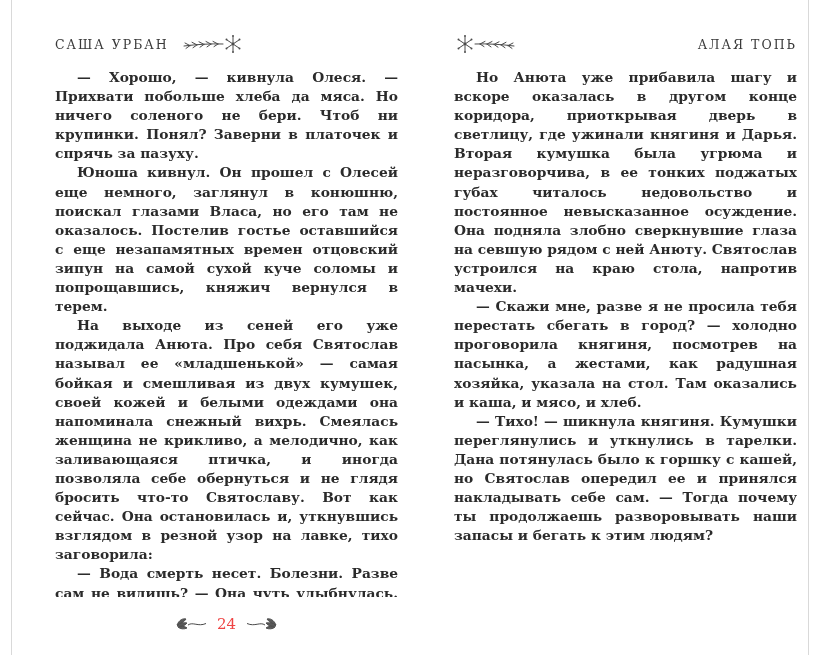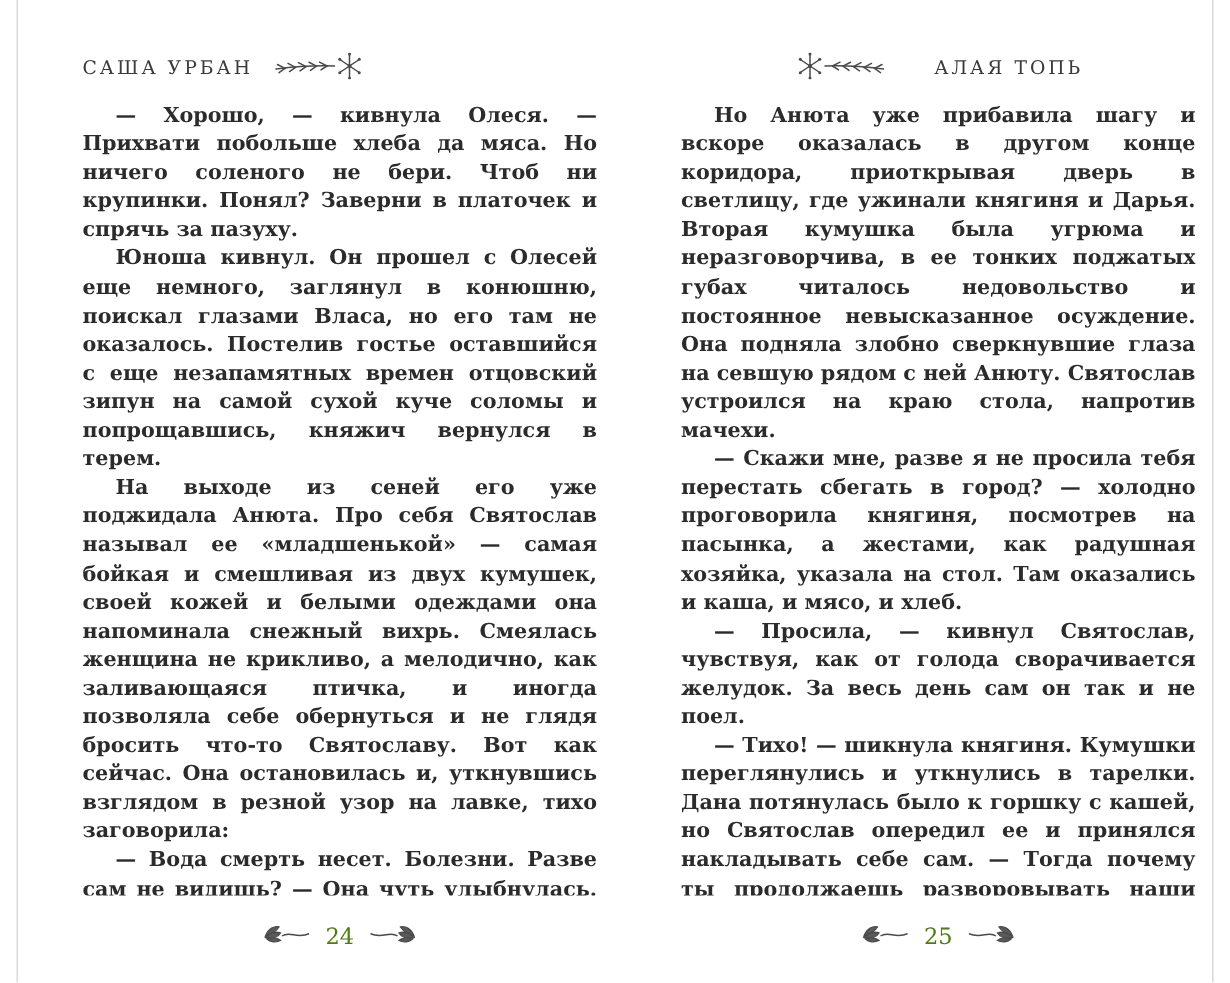--- a/index.html
+++ b/index.html
@@ -22,39 +22,39 @@
     position: absolute; top: 36px; bottom: 8px; width: 343px;
   }
   .page.left  { left: 55px; }
   .page.right { left: 454px; }
 
   .page-header {
     display: flex; align-items: center; gap: 13px;
     font-size: 12.5px; letter-spacing: 2px; color: #3a3a3a;
     height: 16px;
   }
-  .page.right .page-header { justify-content: center; gap: 32px; }
+  .page.right .page-header { justify-content: space-between; gap: 32px; }
   .ornament { flex: 0 0 auto; display: block; }
   .mirror { transform: scaleX(-1); }
 
   .page-body {
     position: absolute; top: 32px; left: 0; right: 0; bottom: 50px;
     overflow: hidden;
     font-size: 13.8px; line-height: 19.1px;
   }
   .page-body p {
     text-indent: 22px;
     text-align: justify;
     font-weight: bold;
   }
 
   .page-footer {
     position: absolute; bottom: 14px; left: 0; right: 0;
-    display: flex; justify-content: center; gap: 9px;
-    font-size: 15px; color: #4d7c0f;
+    display: flex; align-items: center; justify-content: center; gap: 9px;
+    font-size: 15px; color: #ef4444;
   }
 </style>
 </head>
 <body>
 
 <svg width="0" height="0" style="position:absolute">
   <defs>
     <g id="branch-flower" stroke="#4a4a4a" stroke-width="1" fill="none" stroke-linecap="round">
       <path d="M2 11 C 14 9.5, 28 8.5, 41 9"></path>
       <path d="M8 10.6 l-5 -2.6"></path>
@@ -122,25 +122,15 @@
 <div class="page right">
   <div class="page-header">
     <svg class="ornament mirror" width="62" height="18" viewBox="0 0 62 18">
       <use href="#branch-flower"></use>
     </svg>
     <span>АЛАЯ ТОПЬ</span>
   </div>
   <div class="page-body">
       <p>Но Анюта уже прибавила шагу и вскоре оказалась в другом конце коридора, приоткрывая дверь в светлицу, где ужинали княгиня и Дарья. Вторая кумушка была угрюма и неразговорчива, в ее тонких поджатых губах читалось недовольство и постоянное невысказанное осуждение. Она подняла злобно сверкнувшие глаза на севшую рядом с ней Анюту. Святослав устроился на краю стола, напротив мачехи.</p>
       <p>— Скажи мне, разве я не просила тебя перестать сбегать в город? — холодно проговорила княгиня, посмотрев на пасынка, а жестами, как радушная хозяйка, указала на стол. Там оказались и каша, и мясо, и хлеб.</p>
-      <p>— Просила, — кивнул Святослав, чувствуя, как от голода сворачивается желудок. За весь день сам он так и не поел.</p>
       <p>— Тихо! — шикнула княгиня. Кумушки переглянулись и уткнулись в тарелки. Дана потянулась было к горшку с кашей, но Святослав опередил ее и принялся накладывать себе сам. — Тогда почему ты продолжаешь разворовывать наши запасы и бегать к этим людям?</p>
     </div>
-  <div class="page-footer">
-    <svg class="ornament" width="34" height="16" viewBox="0 0 34 16">
-      <use href="#leaf-flourish"></use>
-    </svg>
-    <span>25</span>
-    <svg class="ornament mirror" width="34" height="16" viewBox="0 0 34 16">
-      <use href="#leaf-flourish"></use>
-    </svg>
-  </div>
 </div>
 
 </body></html>

